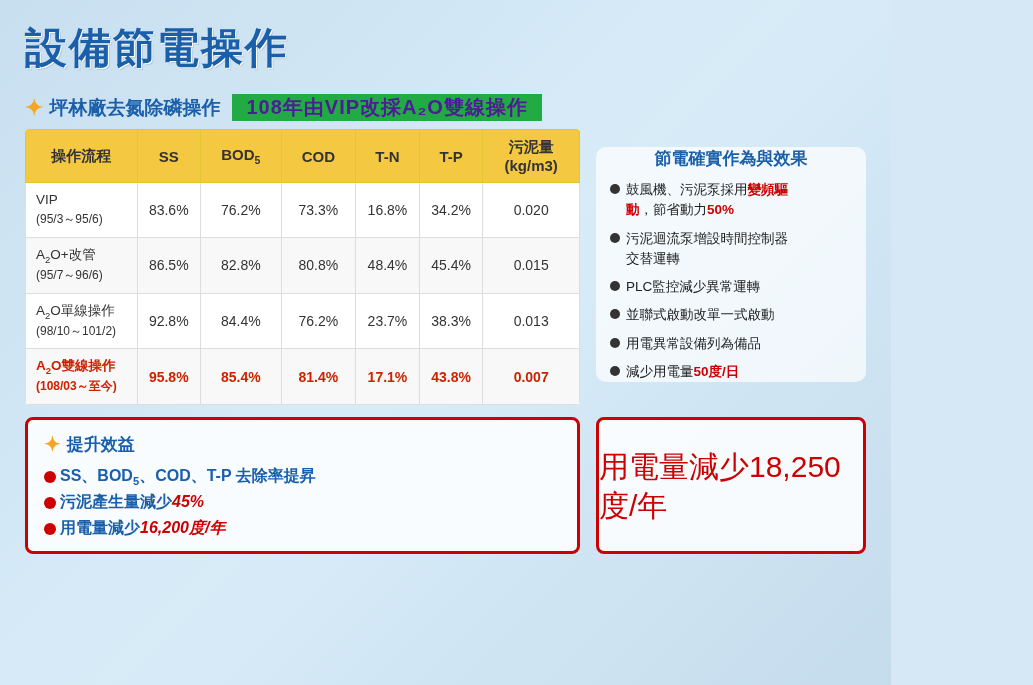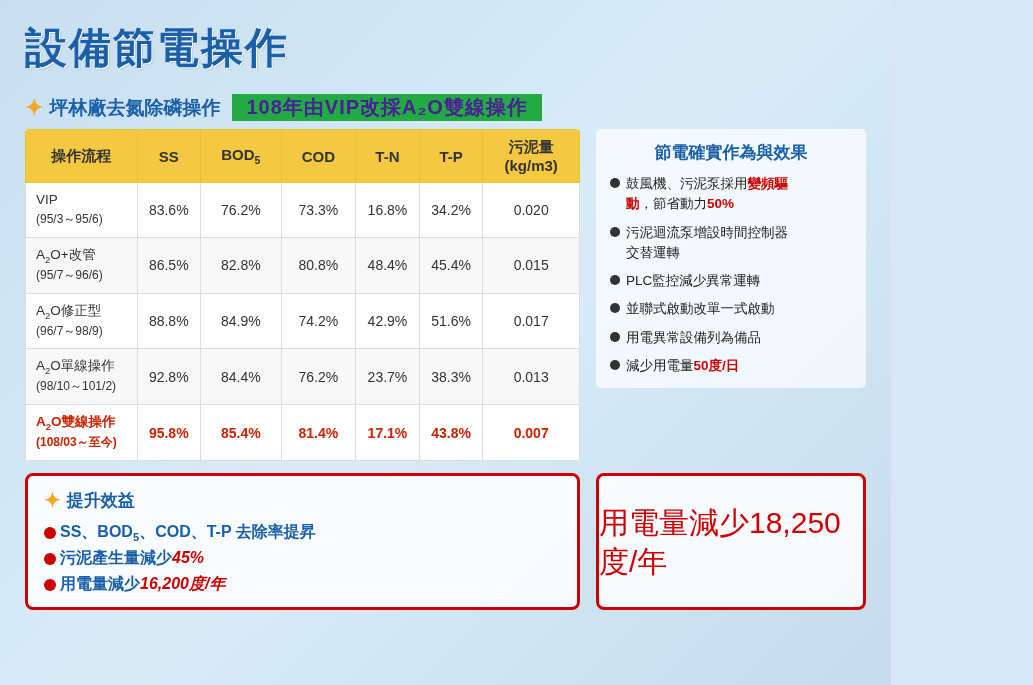--- a/index.html
+++ b/index.html
@@ -130,22 +130,23 @@
     
     .right-panel {
       width: 270px;
       display: flex;
       flex-direction: column;
       gap: 10px;
     }
 
     .energy-box {
       background: rgba(255,255,255,0.7);
-      border-radius: 5px;
-      padding: 12px 14px;
+      border-radius: 10px;
+      padding: 0 14px;
+      margin-top: 18px;
     }
 
     .energy-box-title {
       font-size: 17px;
       font-weight: 700;
       color: #1a5faa;
       margin-bottom: 10px;
       text-align: center;
     }
 
@@ -296,29 +297,20 @@
             <td>0.020</td>
           </tr>
           <tr>
             <td>A<sub>2</sub>O+改管<br><span style="font-size:12px">(95/7～96/6)</span></td>
             <td>86.5%</td>
             <td>82.8%</td>
             <td>80.8%</td>
             <td>48.4%</td>
             <td>45.4%</td>
             <td>0.015</td>
-          </tr>
-          <tr>
-            <td>A<sub>2</sub>O修正型<br><span style="font-size:12px">(96/7～98/9)</span></td>
-            <td>88.8%</td>
-            <td>84.9%</td>
-            <td>74.2%</td>
-            <td>42.9%</td>
-            <td>51.6%</td>
-            <td>0.017</td>
           </tr>
           <tr>
             <td>A<sub>2</sub>O單線操作<br><span style="font-size:12px">(98/10～101/2)</span></td>
             <td>92.8%</td>
             <td>84.4%</td>
             <td>76.2%</td>
             <td>23.7%</td>
             <td>38.3%</td>
             <td>0.013</td>
           </tr>

